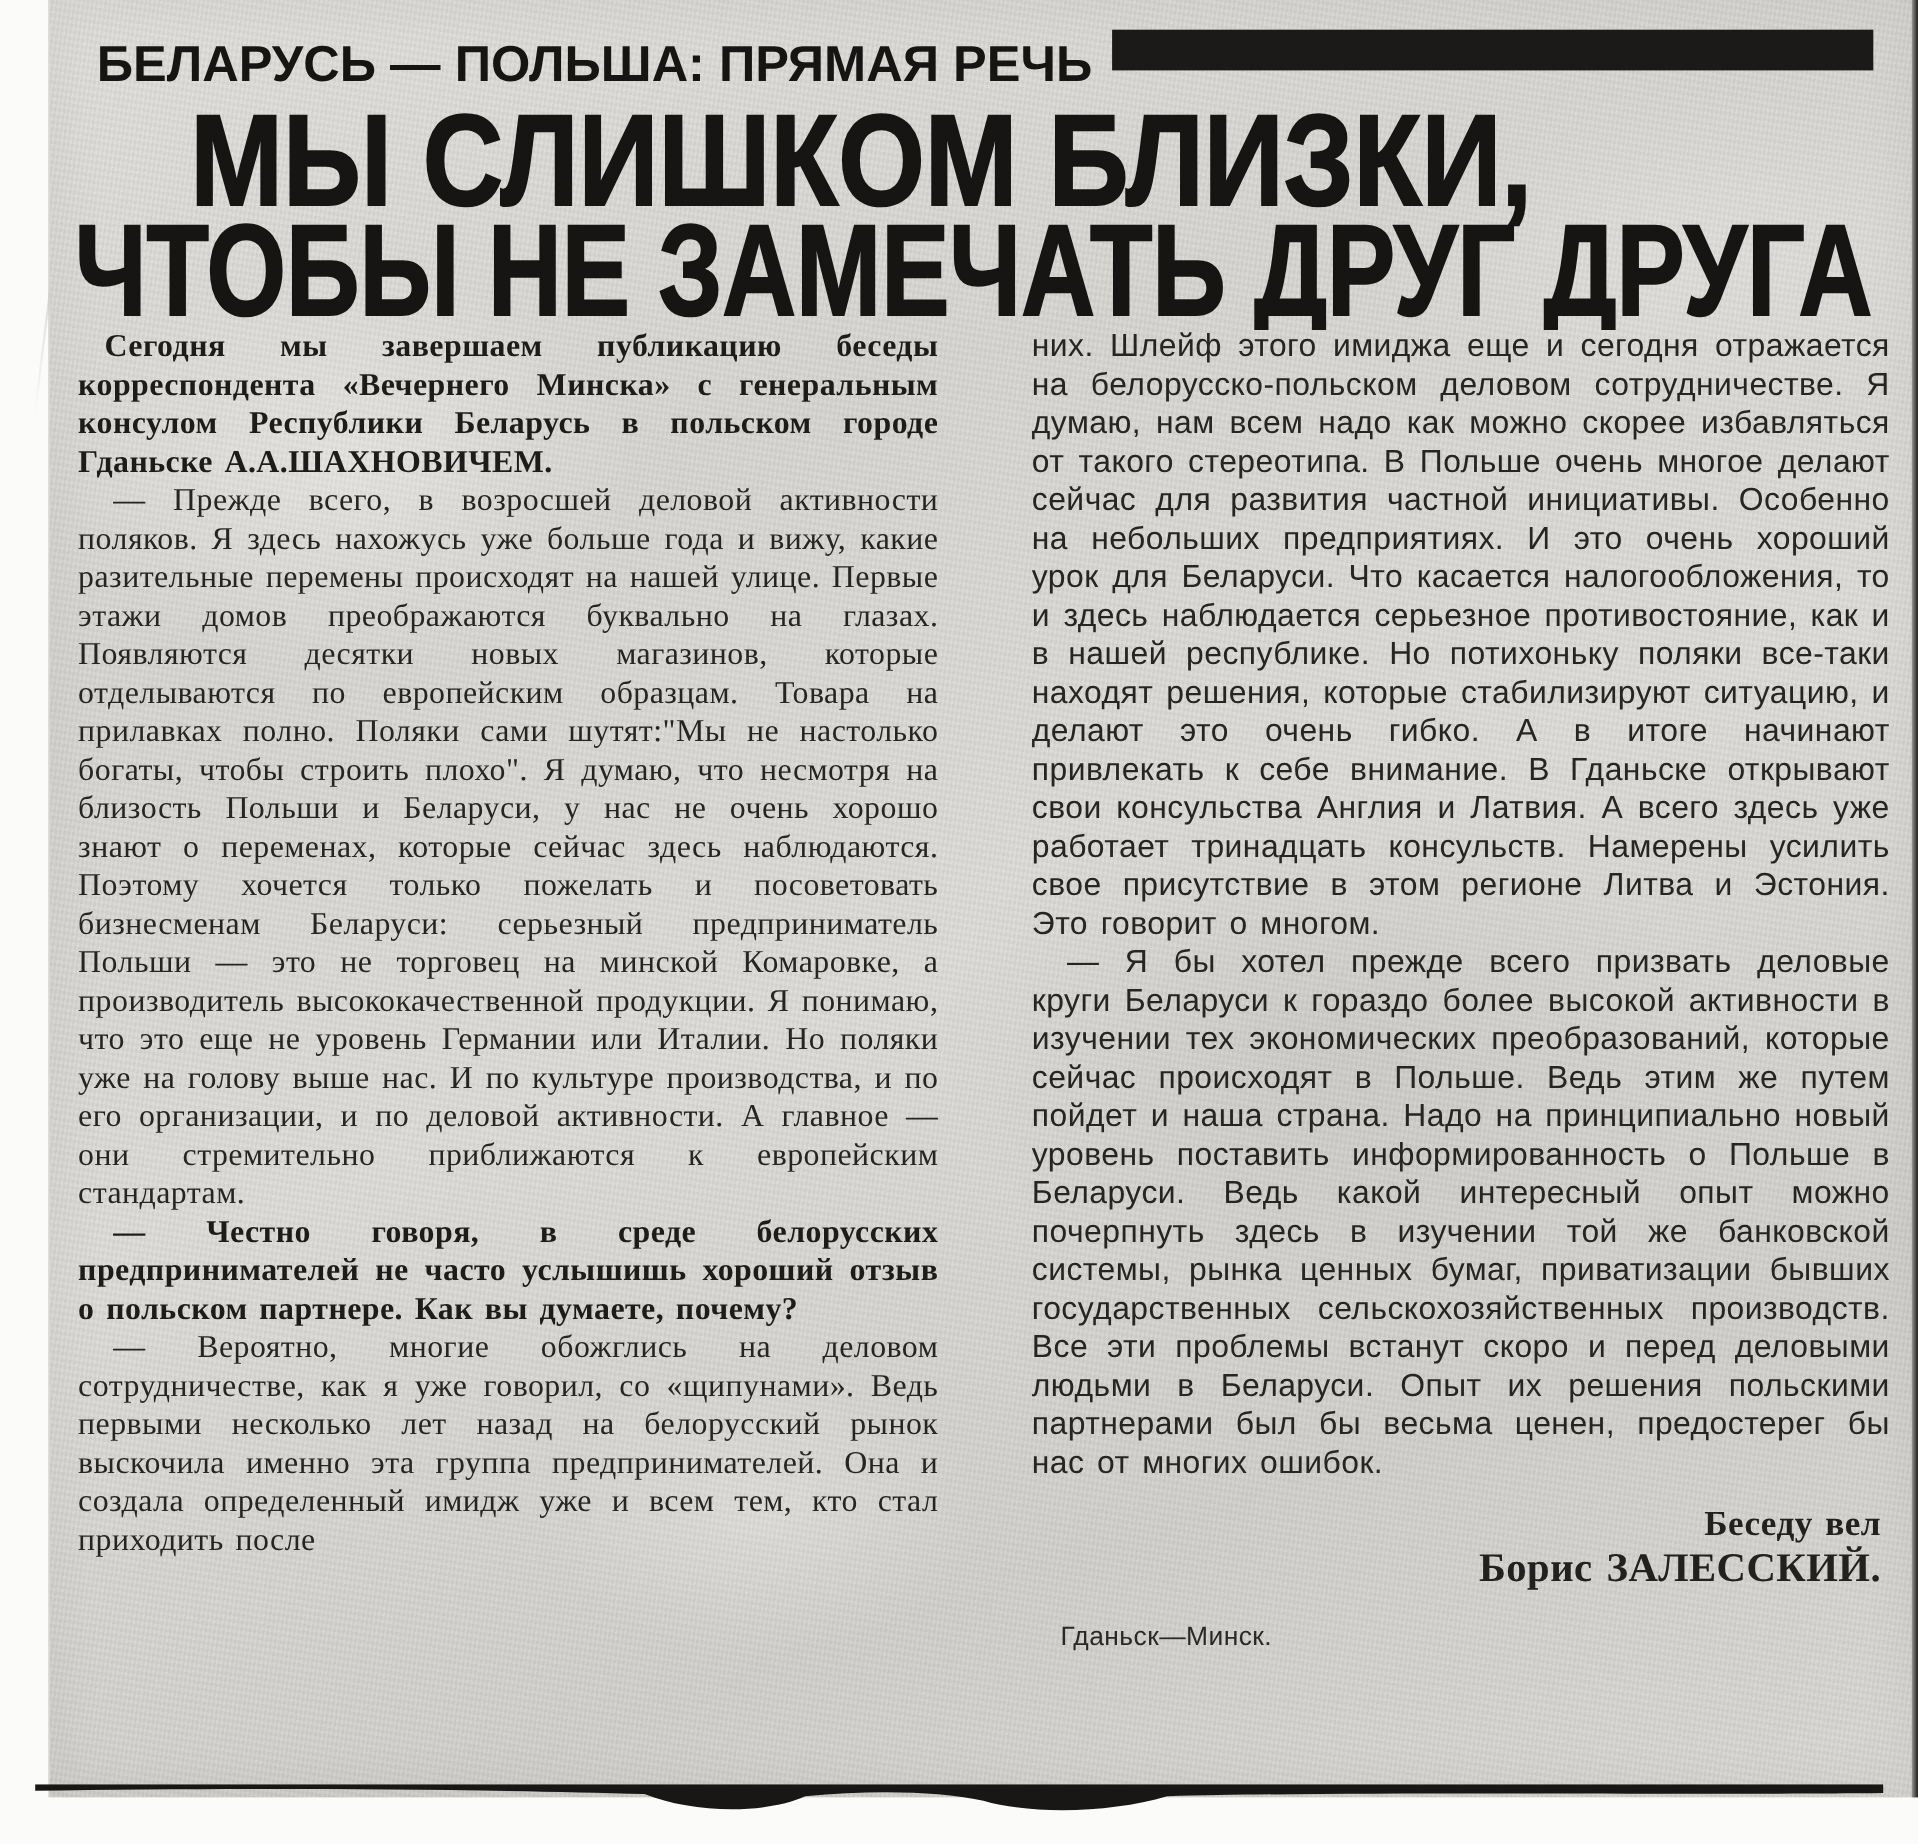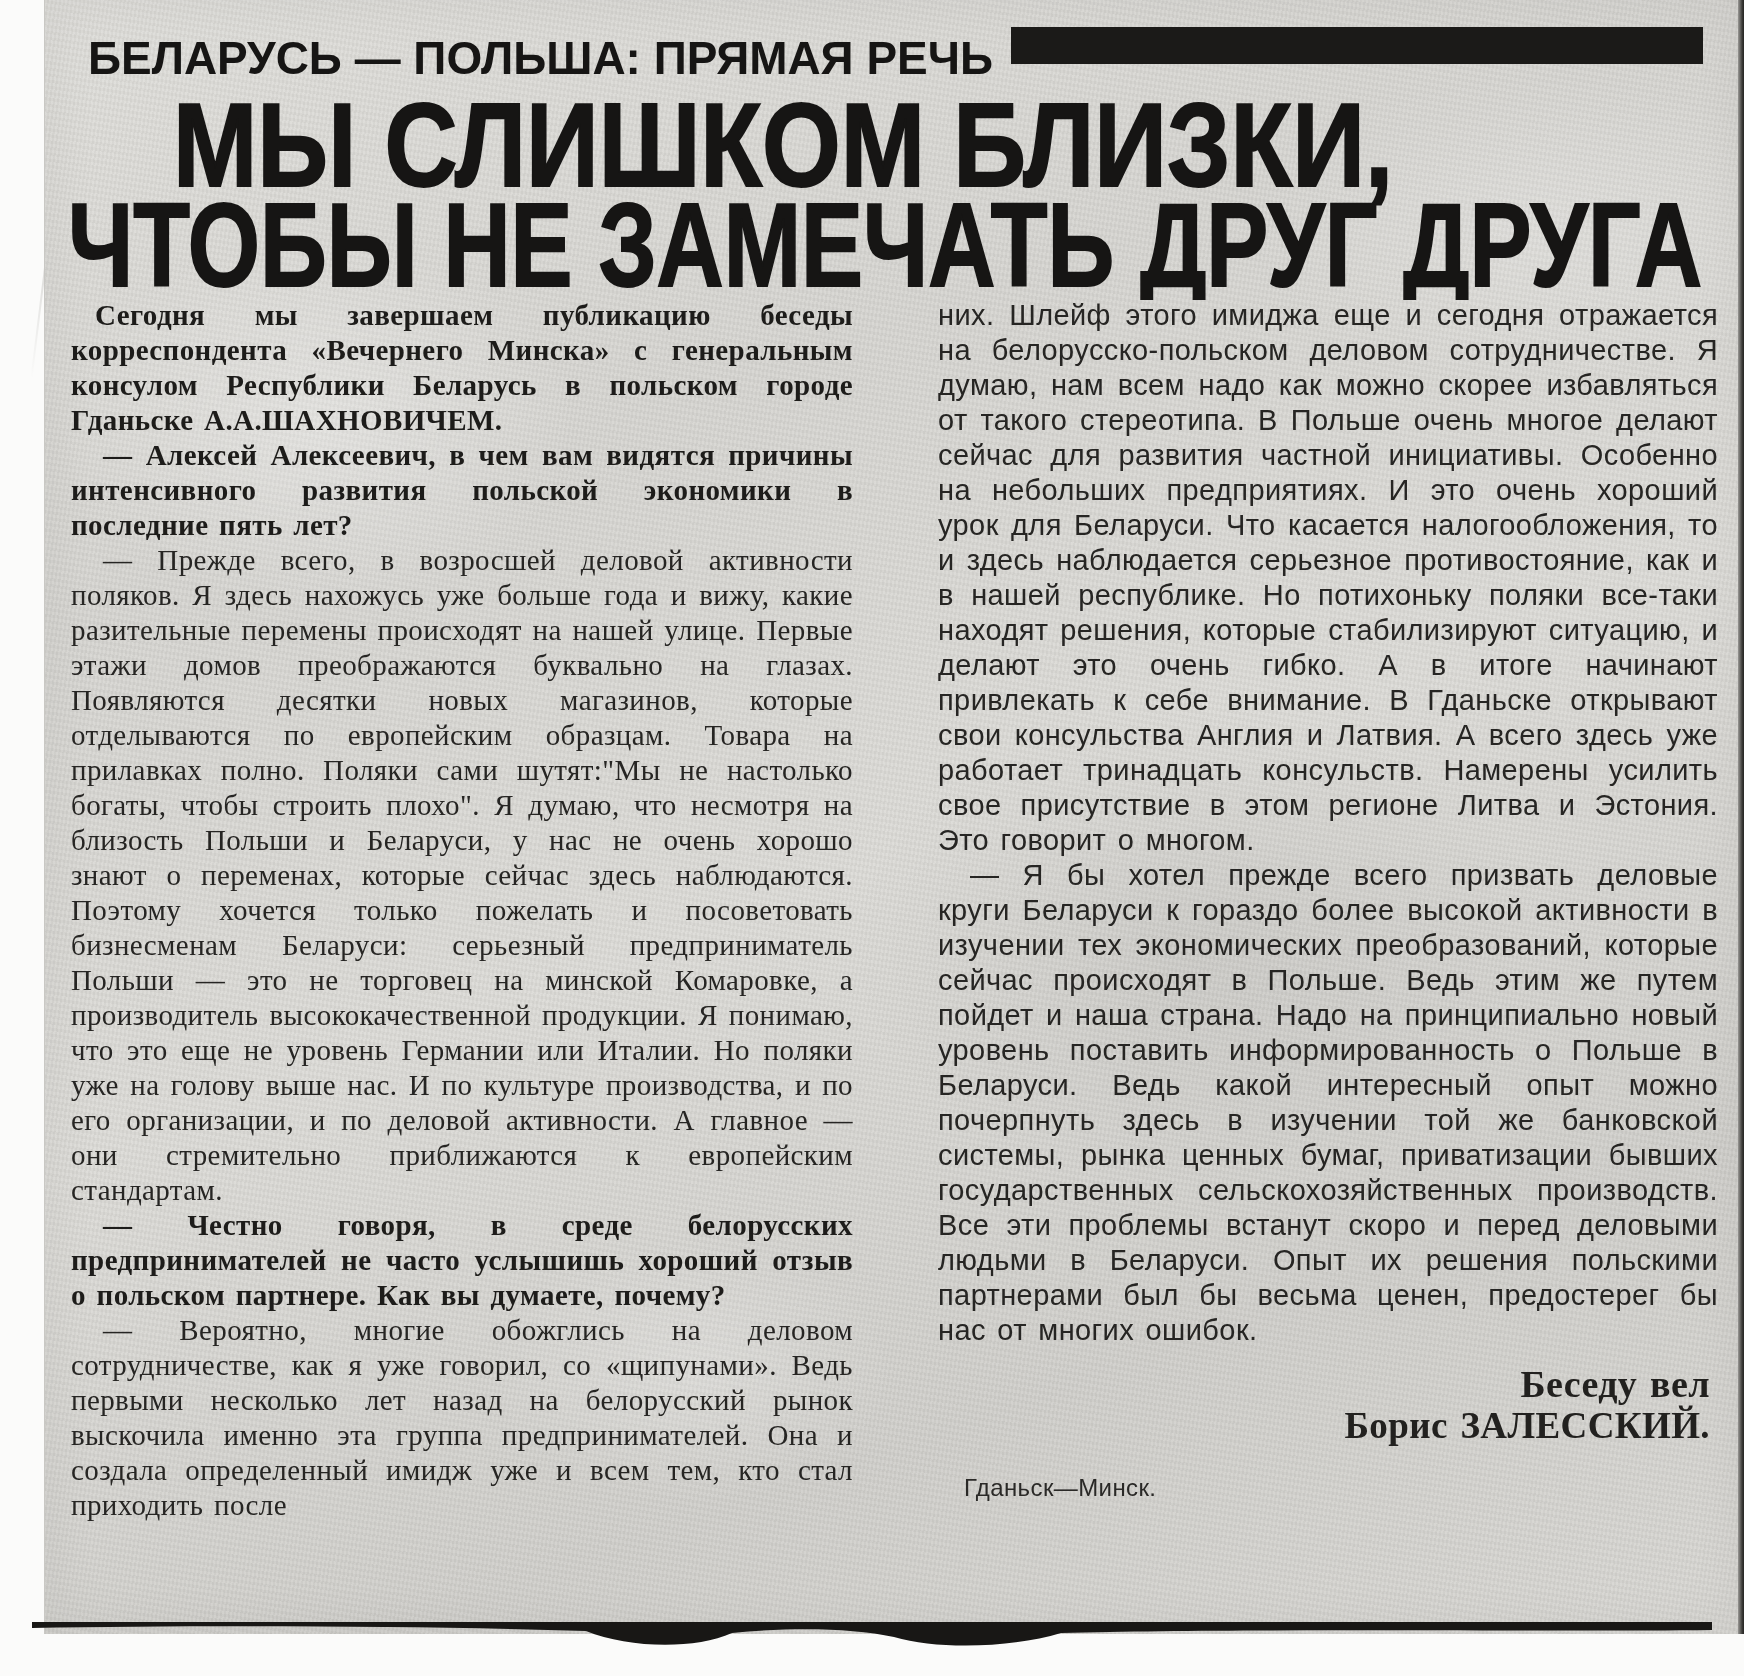--- a/index.html
+++ b/index.html
@@ -55,21 +55,21 @@
   .col p.q{font-weight:bold;color:#1d1c1a;}
   .col p.lead{font-weight:bold;color:#1d1c1a;text-indent:24px;}
   .col p.noindent{text-indent:0;}
 
   
   .signature{
     margin-top:16px;text-align:right;padding-right:8px;
     font-family:"Liberation Serif","DejaVu Serif",serif;
     font-weight:bold;color:#22211f;text-indent:0;
   }
-  .signature .sig-role{font-size:38px;line-height:40px;}
+  .signature .sig-role{font-size:32px;line-height:40px;}
   .signature .sig-name{font-size:37px;line-height:44px;}
   .dateline{
     margin-top:22px;font-size:24px;letter-spacing:.4px;
     text-align:left;text-indent:26px;color:#2a2927;
   }
 
   
   .bottom-shadow{position:absolute;left:26px;top:1622px;}
 </style>
 </head>
@@ -82,21 +82,20 @@
 
     <svg class="masthead" width="1699" height="300" xmlns="http://www.w3.org/2000/svg">
       <text x="43" y="74" font-size="46" font-weight="bold" font-family="Liberation Sans, DejaVu Sans, sans-serif" textLength="905" lengthAdjust="spacingAndGlyphs">БЕЛАРУСЬ — ПОЛЬША: ПРЯМАЯ РЕЧЬ</text>
       <rect x="966" y="27" width="692" height="37" fill="#1b1a18"></rect>
       <text x="128" y="186" font-size="118" font-weight="bold" font-family="Liberation Sans, DejaVu Sans, sans-serif" stroke="#161514" stroke-width="2" textLength="1220" lengthAdjust="spacingAndGlyphs">МЫ СЛИШКОМ БЛИЗКИ,</text>
       <text x="23" y="286" font-size="118" font-weight="bold" font-family="Liberation Sans, DejaVu Sans, sans-serif" stroke="#161514" stroke-width="2" textLength="1634" lengthAdjust="spacingAndGlyphs">ЧТОБЫ НЕ ЗАМЕЧАТЬ ДРУГ ДРУГА</text>
     </svg>
 
     <div class="col col-left">
       <p class="lead">Сегодня мы завершаем публикацию беседы корреспондента «Вечернего Минска» с генеральным консулом Республики Беларусь в польском городе Гданьске А.А.ШАХНОВИЧЕМ.</p>
-      <p class="q">— Алексей Алексеевич, в чем вам видятся причины интенсивного развития польской экономики в последние пять лет?</p>
       <p>— Прежде всего, в возросшей деловой активности поляков. Я здесь нахожусь уже больше года и вижу, какие разительные перемены происходят на нашей улице. Первые этажи домов преображаются буквально на глазах. Появляются десятки новых магазинов, которые отделываются по европейским образцам. Товара на прилавках полно. Поляки сами шутят:"Мы не настолько богаты, чтобы строить плохо". Я думаю, что несмотря на близость Польши и Беларуси, у нас не очень хорошо знают о переменах, которые сейчас здесь наблюдаются. Поэтому хочется только пожелать и посоветовать бизнесменам Беларуси: серьезный предприниматель Польши — это не торговец на минской Комаровке, а производитель высококачественной продукции. Я понимаю, что это еще не уровень Германии или Италии. Но поляки уже на голову выше нас. И по культуре производства, и по его организации, и по деловой активности. А главное — они стремительно приближаются к европейским стандартам.</p>
       <p class="q">— Честно говоря, в среде белорусских предпринимателей не часто услышишь хороший отзыв о польском партнере. Как вы думаете, почему?</p>
       <p>— Вероятно, многие обожглись на деловом сотрудничестве, как я уже говорил, со «щипунами». Ведь первыми несколько лет назад на белорусский рынок выскочила именно эта группа предпринимателей. Она и создала определенный имидж уже и всем тем, кто стал приходить после</p>
     </div>
 
     <div class="col col-right">
       <p class="noindent">них. Шлейф этого имиджа еще и сегодня отражается на белорусско-польском деловом сотрудничестве. Я думаю, нам всем надо как можно скорее избавляться от такого стереотипа. В Польше очень многое делают сейчас для развития частной инициативы. Особенно на небольших предприятиях. И это очень хороший урок для Беларуси. Что касается налогообложения, то и здесь наблюдается серьезное противостояние, как и в нашей республике. Но потихоньку поляки все-таки находят решения, которые стабилизируют ситуацию, и делают это очень гибко. А в итоге начинают привлекать к себе внимание. В Гданьске открывают свои консульства Англия и Латвия. А всего здесь уже работает тринадцать консульств. Намерены усилить свое присутствие в этом регионе Литва и Эстония. Это говорит о многом.</p>
       <p>— Я бы хотел прежде всего призвать деловые круги Беларуси к гораздо более высокой активности в изучении тех экономических преобразований, которые сейчас происходят в Польше. Ведь этим же путем пойдет и наша страна. Надо на принципиально новый уровень поставить информированность о Польше в Беларуси. Ведь какой интересный опыт можно почерпнуть здесь в изучении той же банковской системы, рынка ценных бумаг, приватизации бывших государственных сельскохозяйственных производств. Все эти проблемы встанут скоро и перед деловыми людьми в Беларуси. Опыт их решения польскими партнерами был бы весьма ценен, предостерег бы нас от многих ошибок.</p>
 
       <div class="signature">

